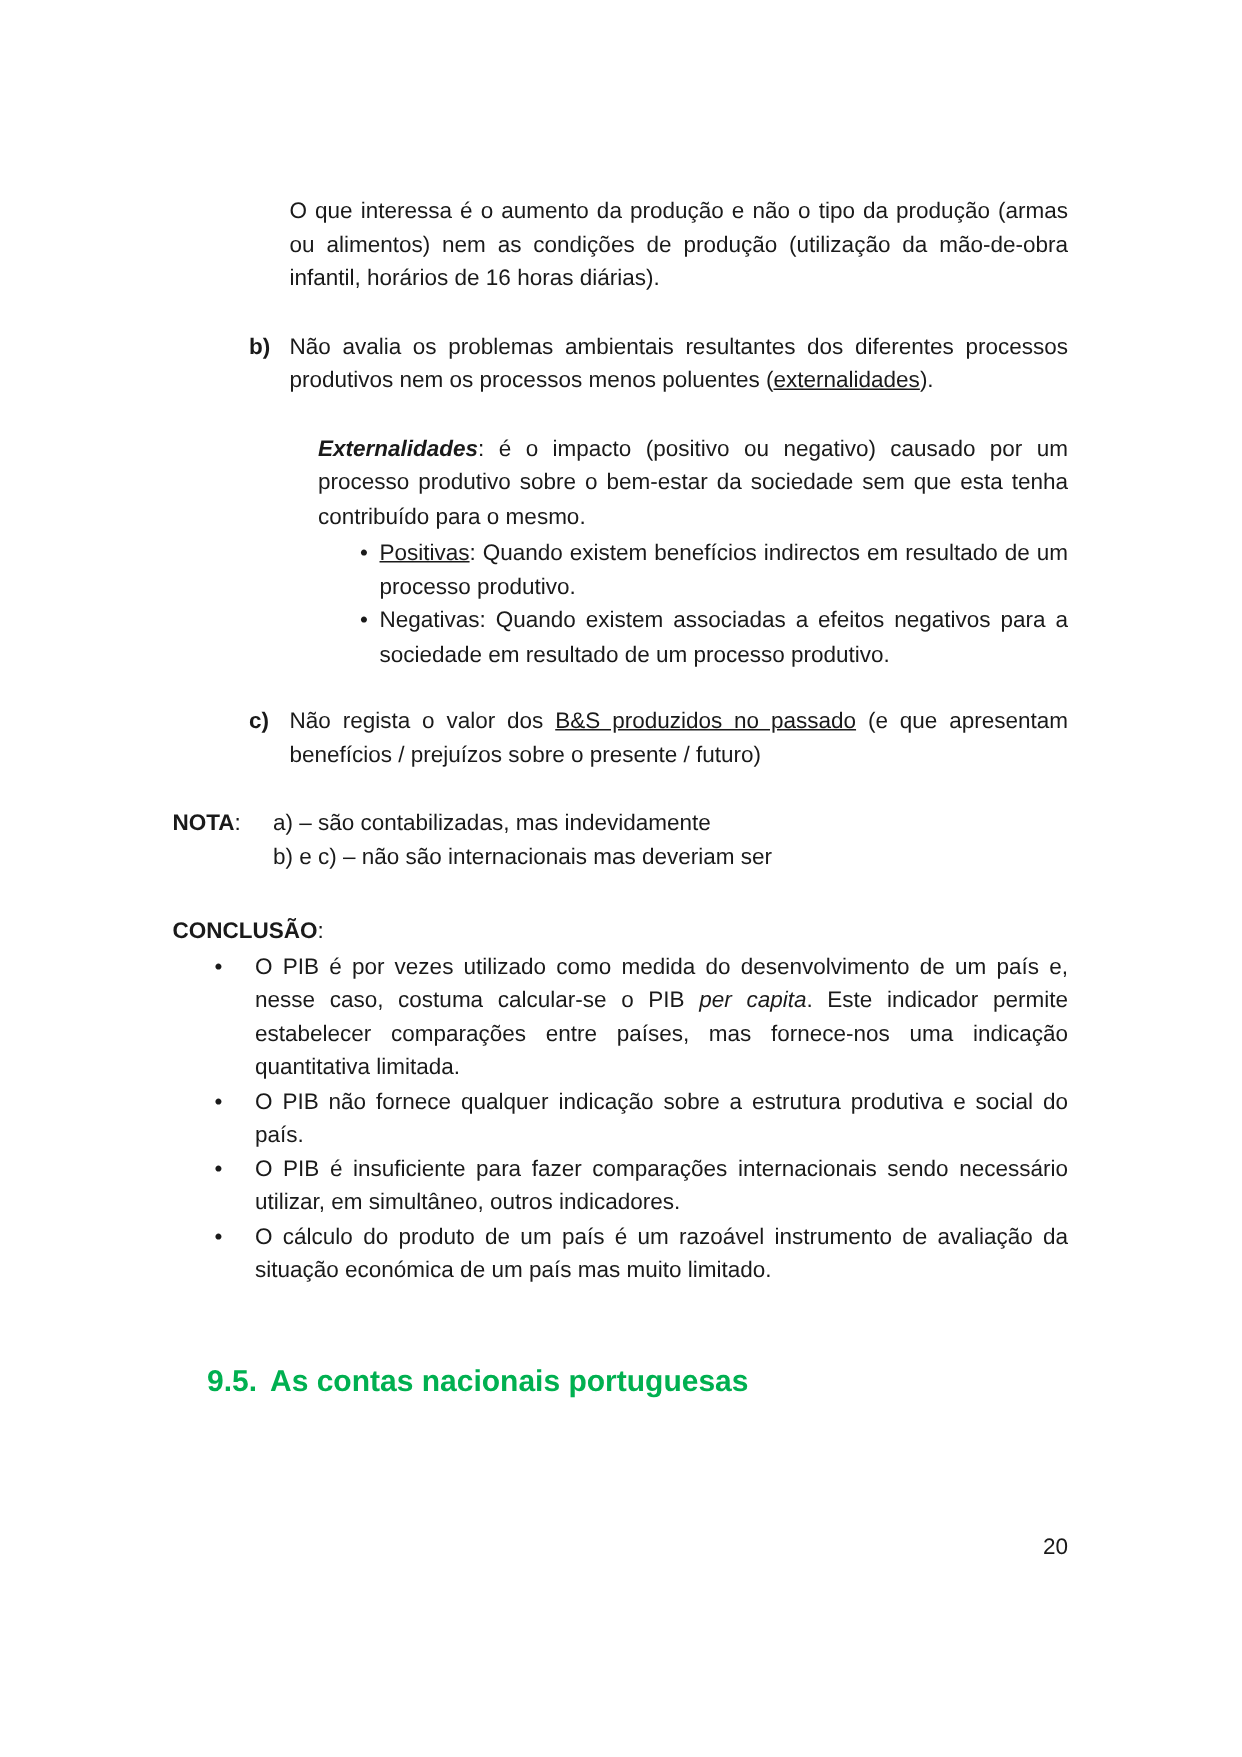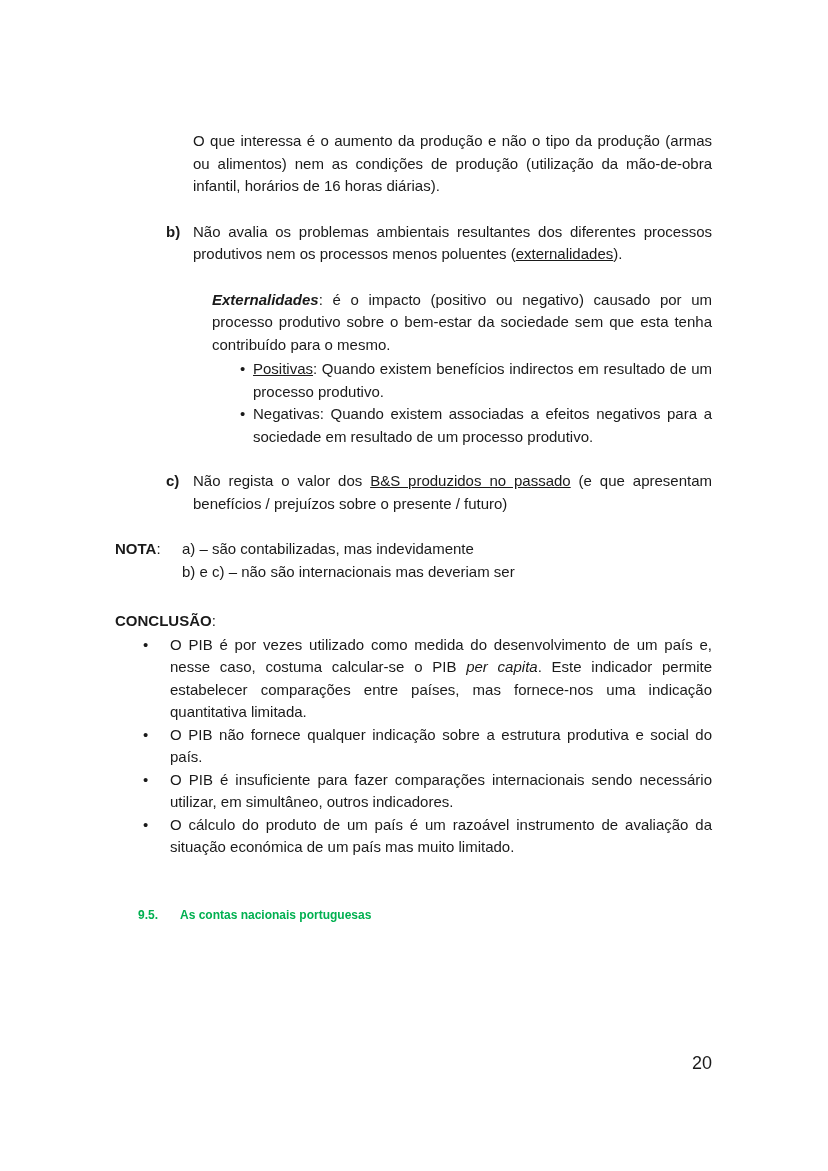--- a/index.html
+++ b/index.html
@@ -43,32 +43,32 @@
   .nota-row .nota-lines { flex: 1; }
 
   .conclusao-label { margin-bottom: 1px; }
   .conclusao-bullets .bullet-row { margin-left: 28px; }
   .conclusao-bullets .bullet-row .marker { flex: 0 0 27px; }
 
   .section-heading {
     display: flex;
     margin-top: 47px;
     margin-left: 23px;
-    font-size: 12px;
+    font-size: 20px;
     font-weight: bold;
     color: #00B050;
   }
   .section-heading .sec-num { flex: 0 0 42px; }
   .section-subtitle { margin-top: 3px; }
 
   .page-number {
     position: absolute;
-    top: 1050px;
+    top: 1021px;
     right: 116px;
-    font-size: 18px;
+    font-size: 15px;
   }
 </style>
 </head>
 <body>
 
 <div class="page">
   <div class="content">
 
     <p class="intro just">O que interessa é o aumento da produção e não o tipo da produção (armas ou alimentos) nem as condições de produção (utilização da mão-de-obra infantil, horários de 16 horas diárias).</p>
 

